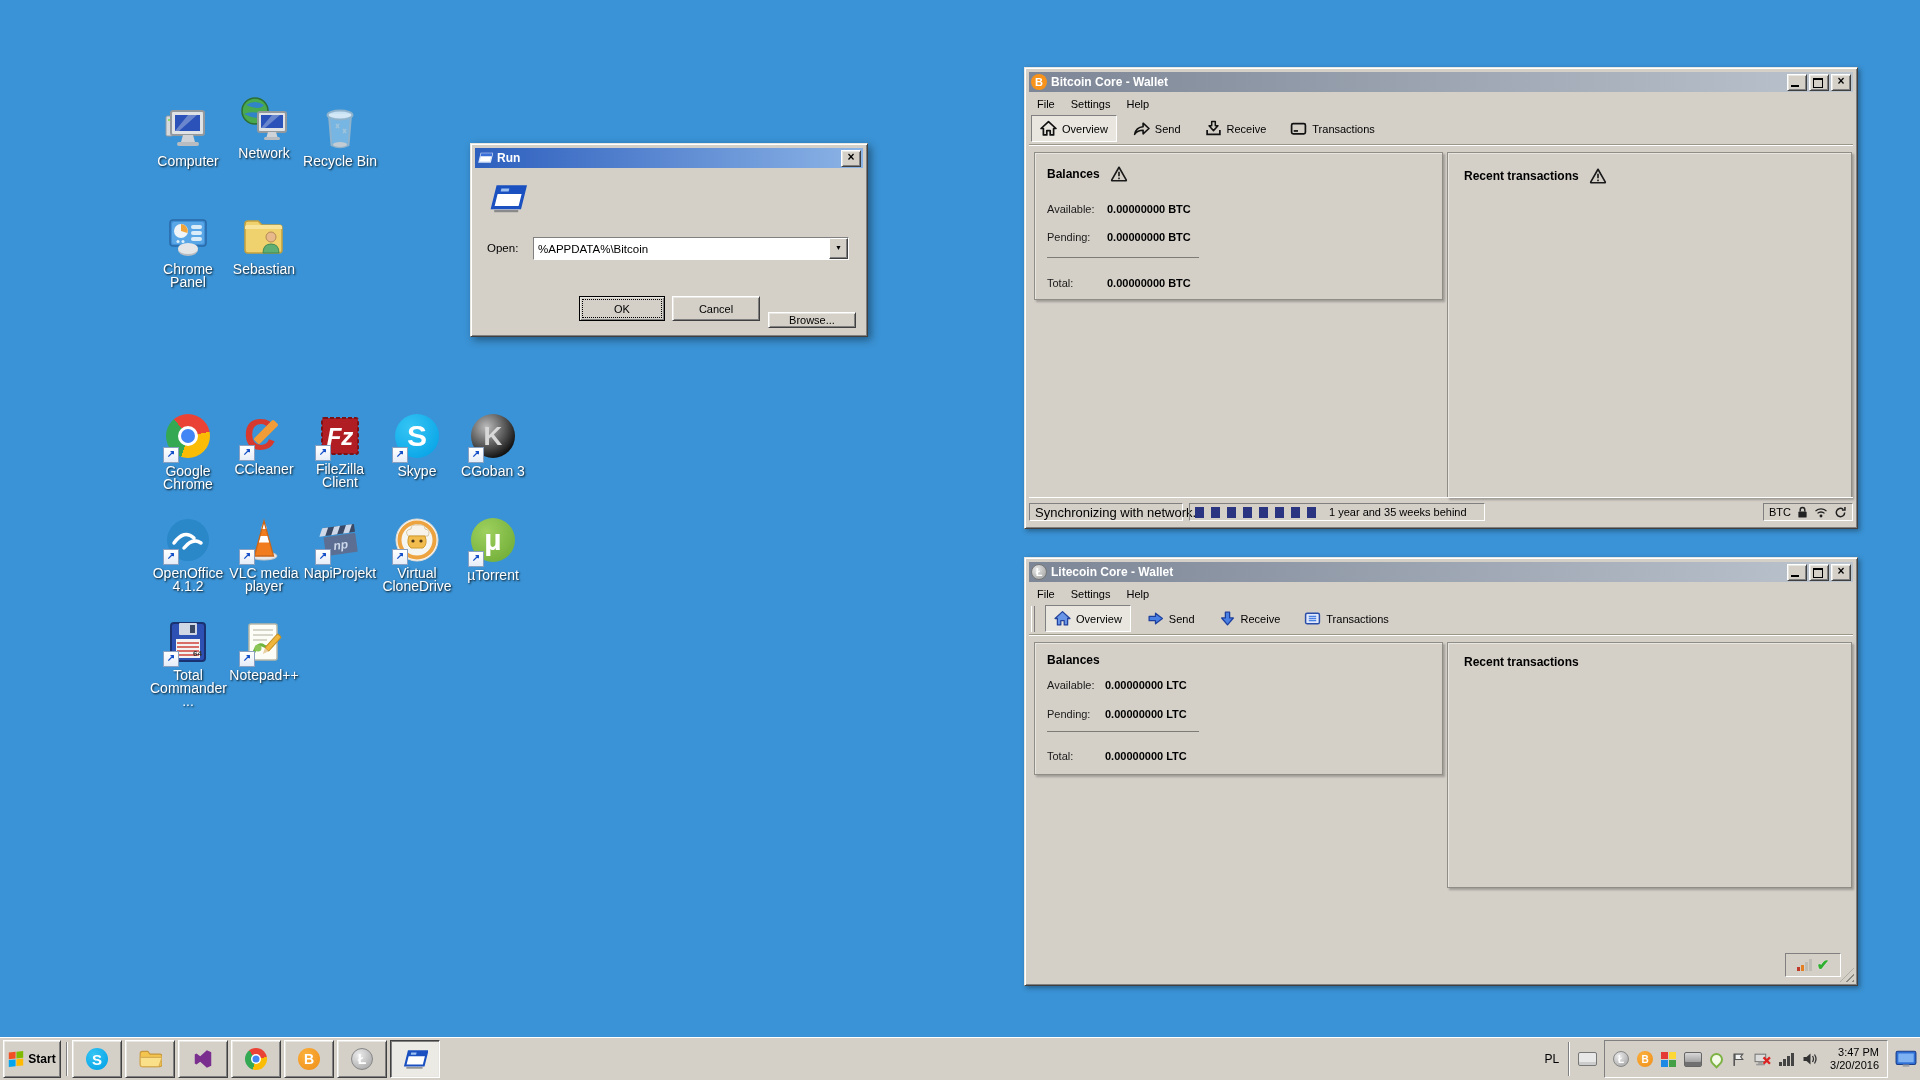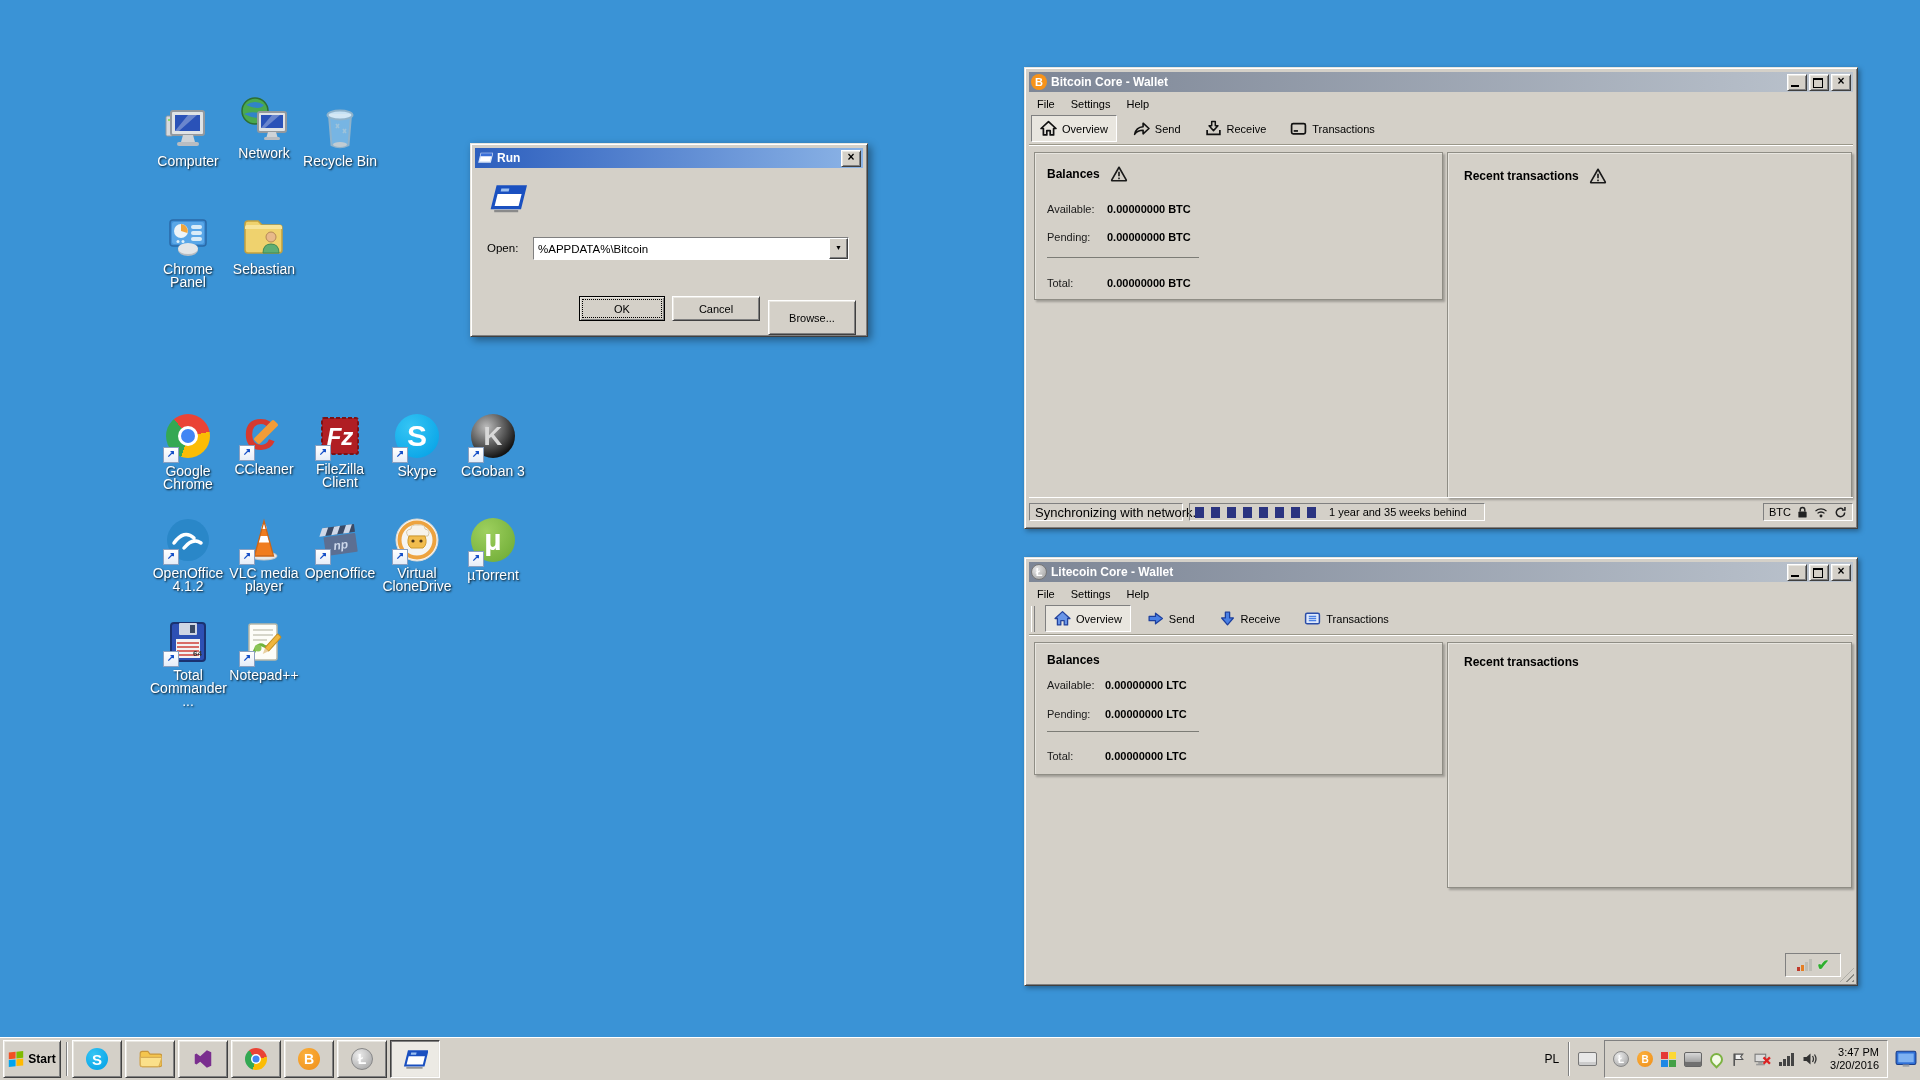--- a/index.html
+++ b/index.html
@@ -242,21 +242,21 @@
       <svg viewBox="0 0 48 48">
           <g transform="rotate(-8 24 24)">
             <rect x="8" y="10" width="32" height="8" fill="#3a4a66"></rect>
             <path d="M8 10 l6 0 -4 8 -6 0 z M20 10 l6 0 -4 8 -6 0 z M32 10 l6 0 -4 8 -6 0 z" fill="#cfd8e8"></path>
             <rect x="8" y="19" width="32" height="19" rx="1" fill="#5c6f92"></rect>
             <text x="24" y="33" font-size="12" font-weight="bold" font-style="italic" fill="#cdd8ea" text-anchor="middle" font-family="Liberation Sans, sans-serif">np</text>
           </g>
         </svg>
       <span class="scarrow">↗</span>
     </div>
-    <div class="lbl">OpenOffice</div>
+    <div class="lbl">NapiProjekt</div>
   </div>
   <div class="dicon" style="left:375px;top:516px">
     <div class="img">
       <svg viewBox="0 0 48 48">
           <circle cx="24" cy="24" r="21" fill="#f5f5f2" stroke="#e0dcd4"></circle>
           <circle cx="24" cy="24" r="17.5" fill="none" stroke="#eda33f" stroke-width="4"></circle>
           <path d="M15 20 q-4 -6 3 -7 q0 -5 7 -4 q7 -1 7 4 q6 1 3 7 z" fill="#f7f3ea" stroke="#d8c9a8"></path>
           <path d="M16 20 h16 q3 8 -2 12 h-12 q-5 -4 -2 -12 z" fill="#f2bd4e" stroke="#cf9a2e"></path>
           <circle cx="20" cy="25" r="1.6" fill="#4a3418"></circle>
           <circle cx="28" cy="25" r="1.6" fill="#4a3418"></circle>
@@ -528,21 +528,21 @@
           <rect x="4" y="17.5" width="15" height="1.4" fill="#8a8a8a"></rect>
         </svg>
     </div>
     <span style="position:absolute;left:16px;top:98px;font-size:11.5px;">Open:</span>
     <div class="combo" style="left:62px;top:93px;width:314px;height:21px;">
       <input value="%APPDATA%\Bitcoin" style="">
       <span class="drop">▼</span>
     </div>
     <button class="btn default" style="position:absolute;left:108px;top:152px;width:86px;height:25px;">OK</button>
     <button class="btn" style="position:absolute;left:201px;top:152px;width:88px;height:25px;">Cancel</button>
-    <button class="btn" style="position:absolute;left:297px;top:156px;width:88px;height:35px;">Browse...</button>
+    <button class="btn" style="position:absolute;left:297px;top:168px;width:88px;height:16px;">Browse...</button>
   </div>
 
   <div class="taskbar">
     <div class="tbtn start">
       <svg viewBox="0 0 20 20" width="16" height="16">
           <g transform="skewY(-6)">
             <rect x="1" y="2" width="8.5" height="8.5" fill="#f25022"></rect>
             <rect x="10.5" y="2" width="8.5" height="8.5" fill="#7fba00"></rect>
             <rect x="1" y="11.5" width="8.5" height="8.5" fill="#00a4ef"></rect>
             <rect x="10.5" y="11.5" width="8.5" height="8.5" fill="#ffb900"></rect>

